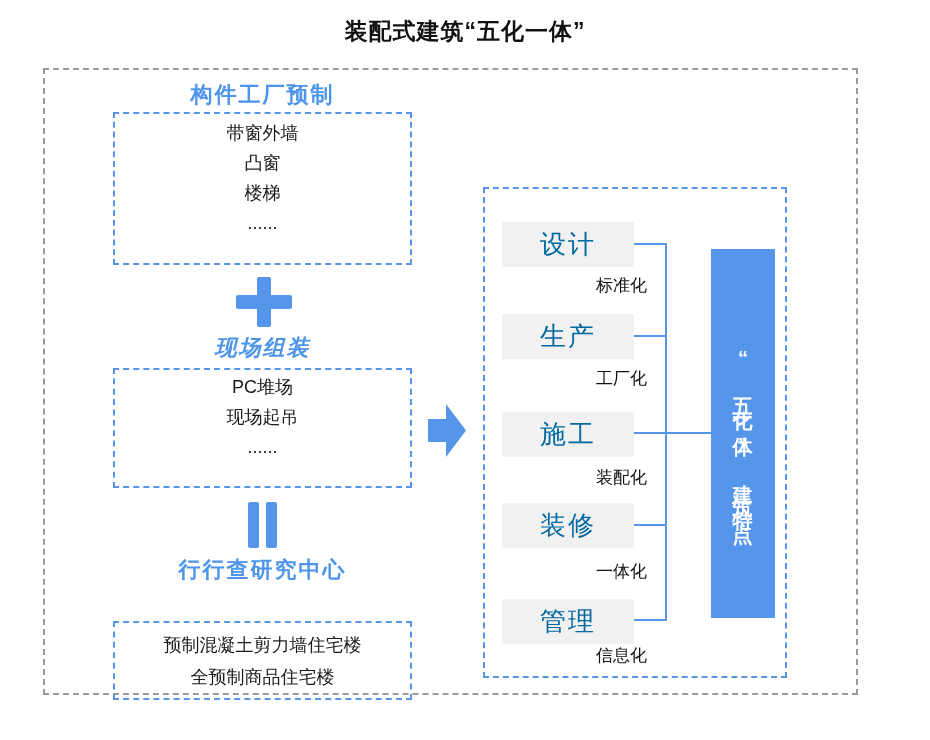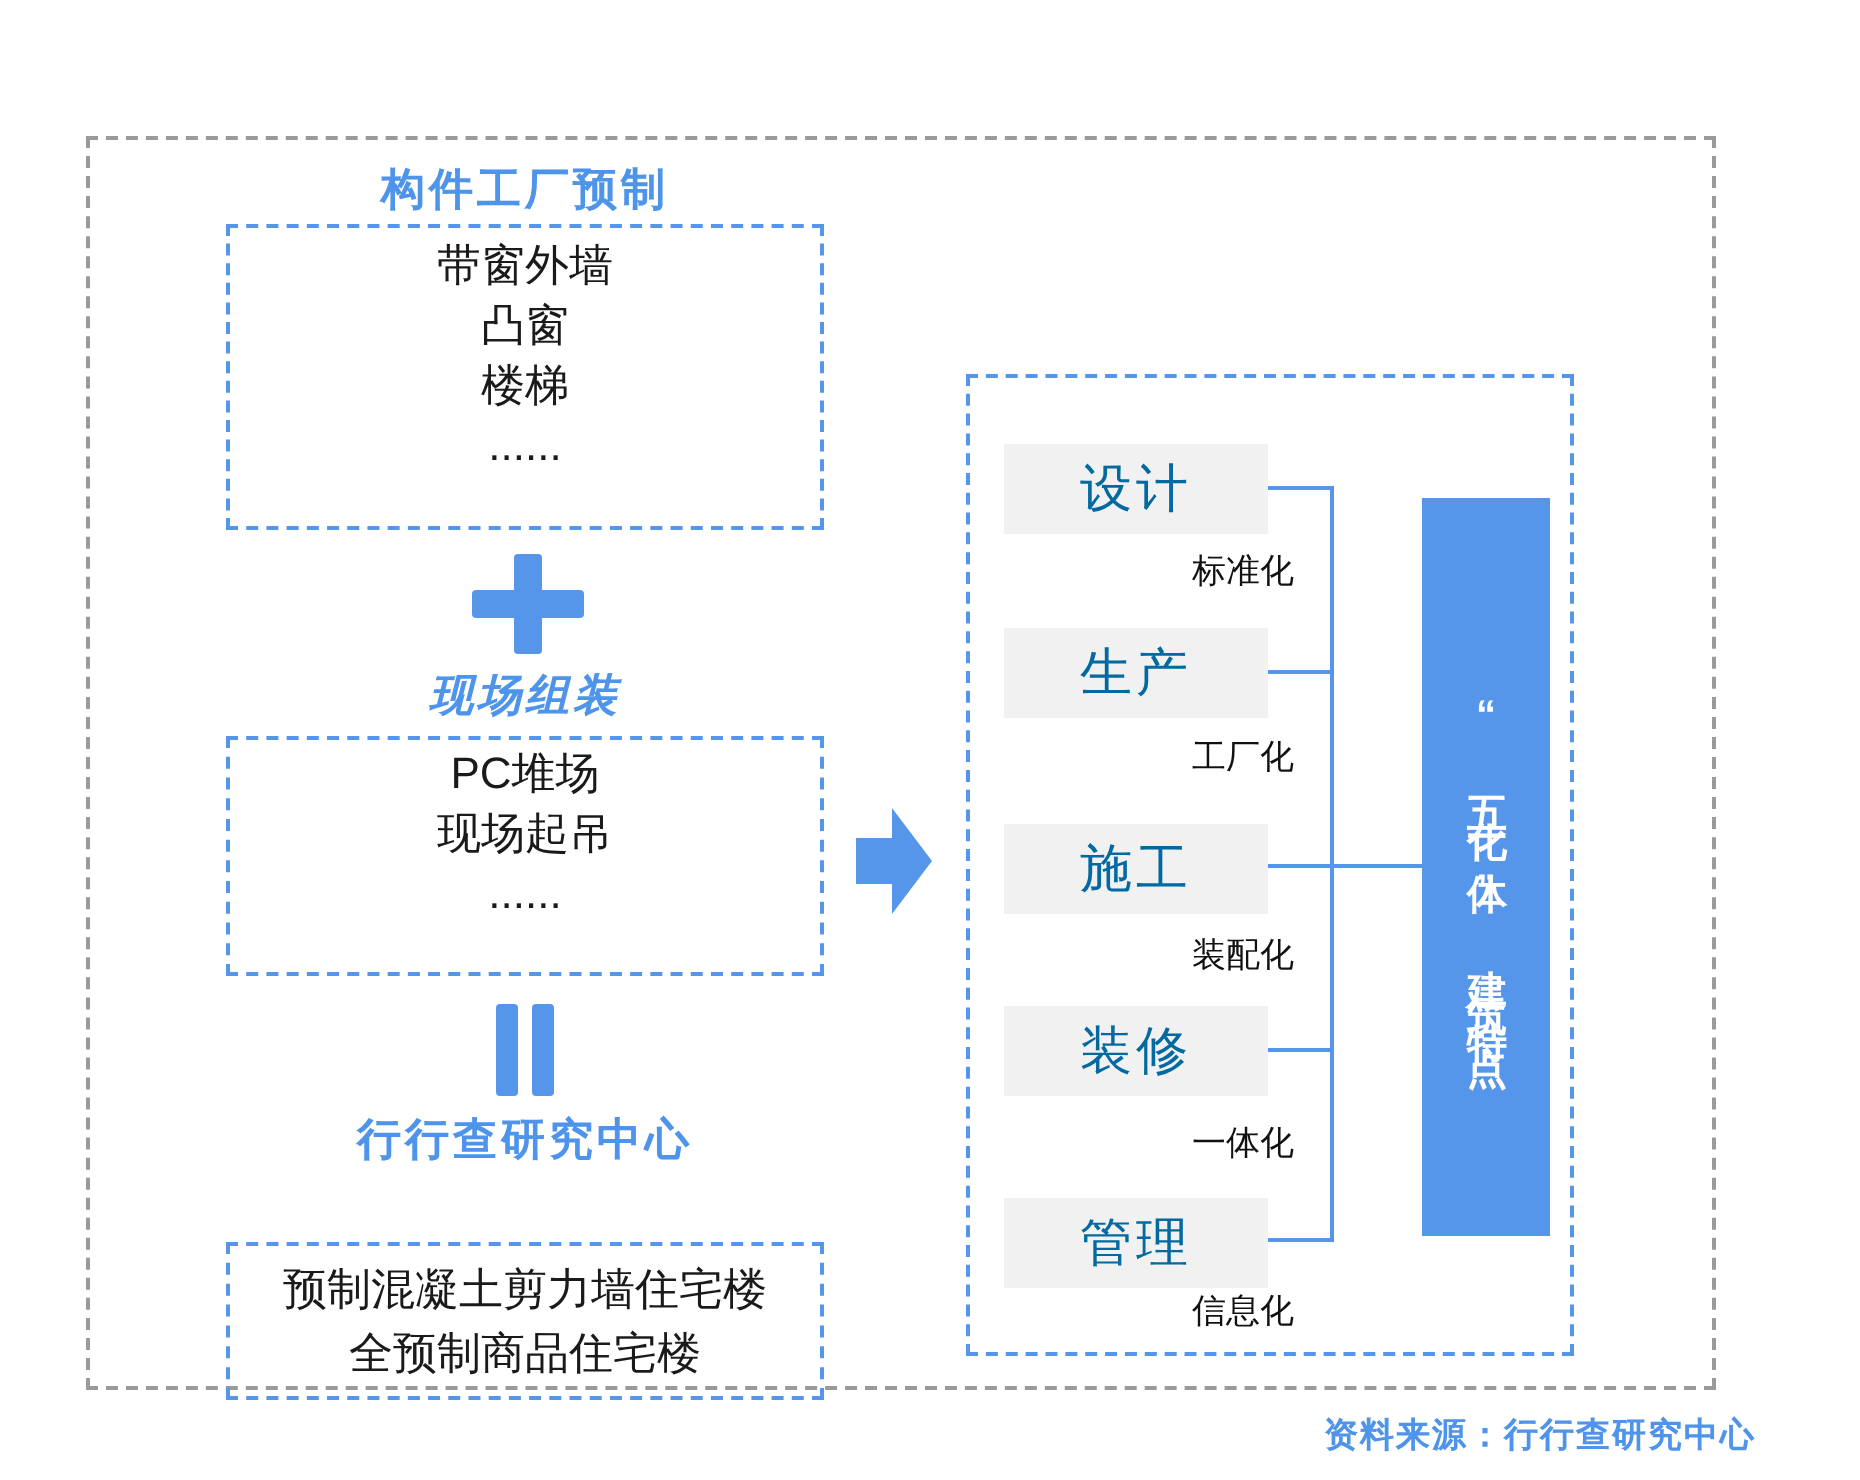--- a/index.html
+++ b/index.html
@@ -29,21 +29,21 @@
   .h1{top:80px;}
   .h2{top:333px;font-style:italic;}
   .h3{top:555px;}
   .item-box{
     position:absolute;left:113px;width:299px;box-sizing:border-box;
     border:2px dashed var(--accent);text-align:center;color:#1a1a1a;
   }
   .box1{top:112px;height:153px;padding-top:4px;}
   .box2{top:368px;height:120px;padding-top:2px;}
   .box3{top:621px;height:79px;padding-top:6px;font-family:Liberation Serif, serif;}
-  .item{font-size:22px;line-height:30px;}
+  .item{font-size:18px;line-height:30px;}
   .box3 .item{line-height:32px;}
   
   .plus-icon{position:absolute;left:236px;top:277px;width:56px;height:50px;}
   .equals-icon{position:absolute;left:248px;top:502px;width:29px;height:46px;display:flex;gap:7px;}
   .equals-icon .bar{width:11px;height:46px;background:var(--accent);border-radius:2px;}
   .arrow-icon{position:absolute;left:428px;top:404px;width:38px;height:53px;}
   
   .right-panel{
     position:absolute;left:483px;top:187px;width:304px;height:491px;
     border:2px dashed var(--accent);box-sizing:border-box;
@@ -76,20 +76,21 @@
   .source-note{
     position:absolute;right:52px;top:706px;
     color:var(--heading-blue);font-weight:bold;font-size:17px;letter-spacing:1px;
   }
 </style>
 </head>
 <body>
 
 <div class="page">
 
+  <div class="title">装配式建筑“五化一体”</div>
 
   <div class="outer-border"></div>
 
   <div class="flow-heading h1">构件工厂预制</div>
   <div class="item-box box1">
     <div class="item">带窗外墙</div>
     <div class="item">凸窗</div>
     <div class="item">楼梯</div>
     <div class="item">......</div>
   </div>
@@ -147,15 +148,14 @@
     <div class="hline st3"></div>
     <div class="hline st4"></div>
     <div class="hline st5"></div>
     <div class="spine"></div>
 
     <div class="result-box">
       <span>“五化一体”建筑特点</span>
     </div>
   </div>
 
-  <div class="source-note">资料来源：行行查研究中心</div>
 
 </div>
 
 </body></html>

